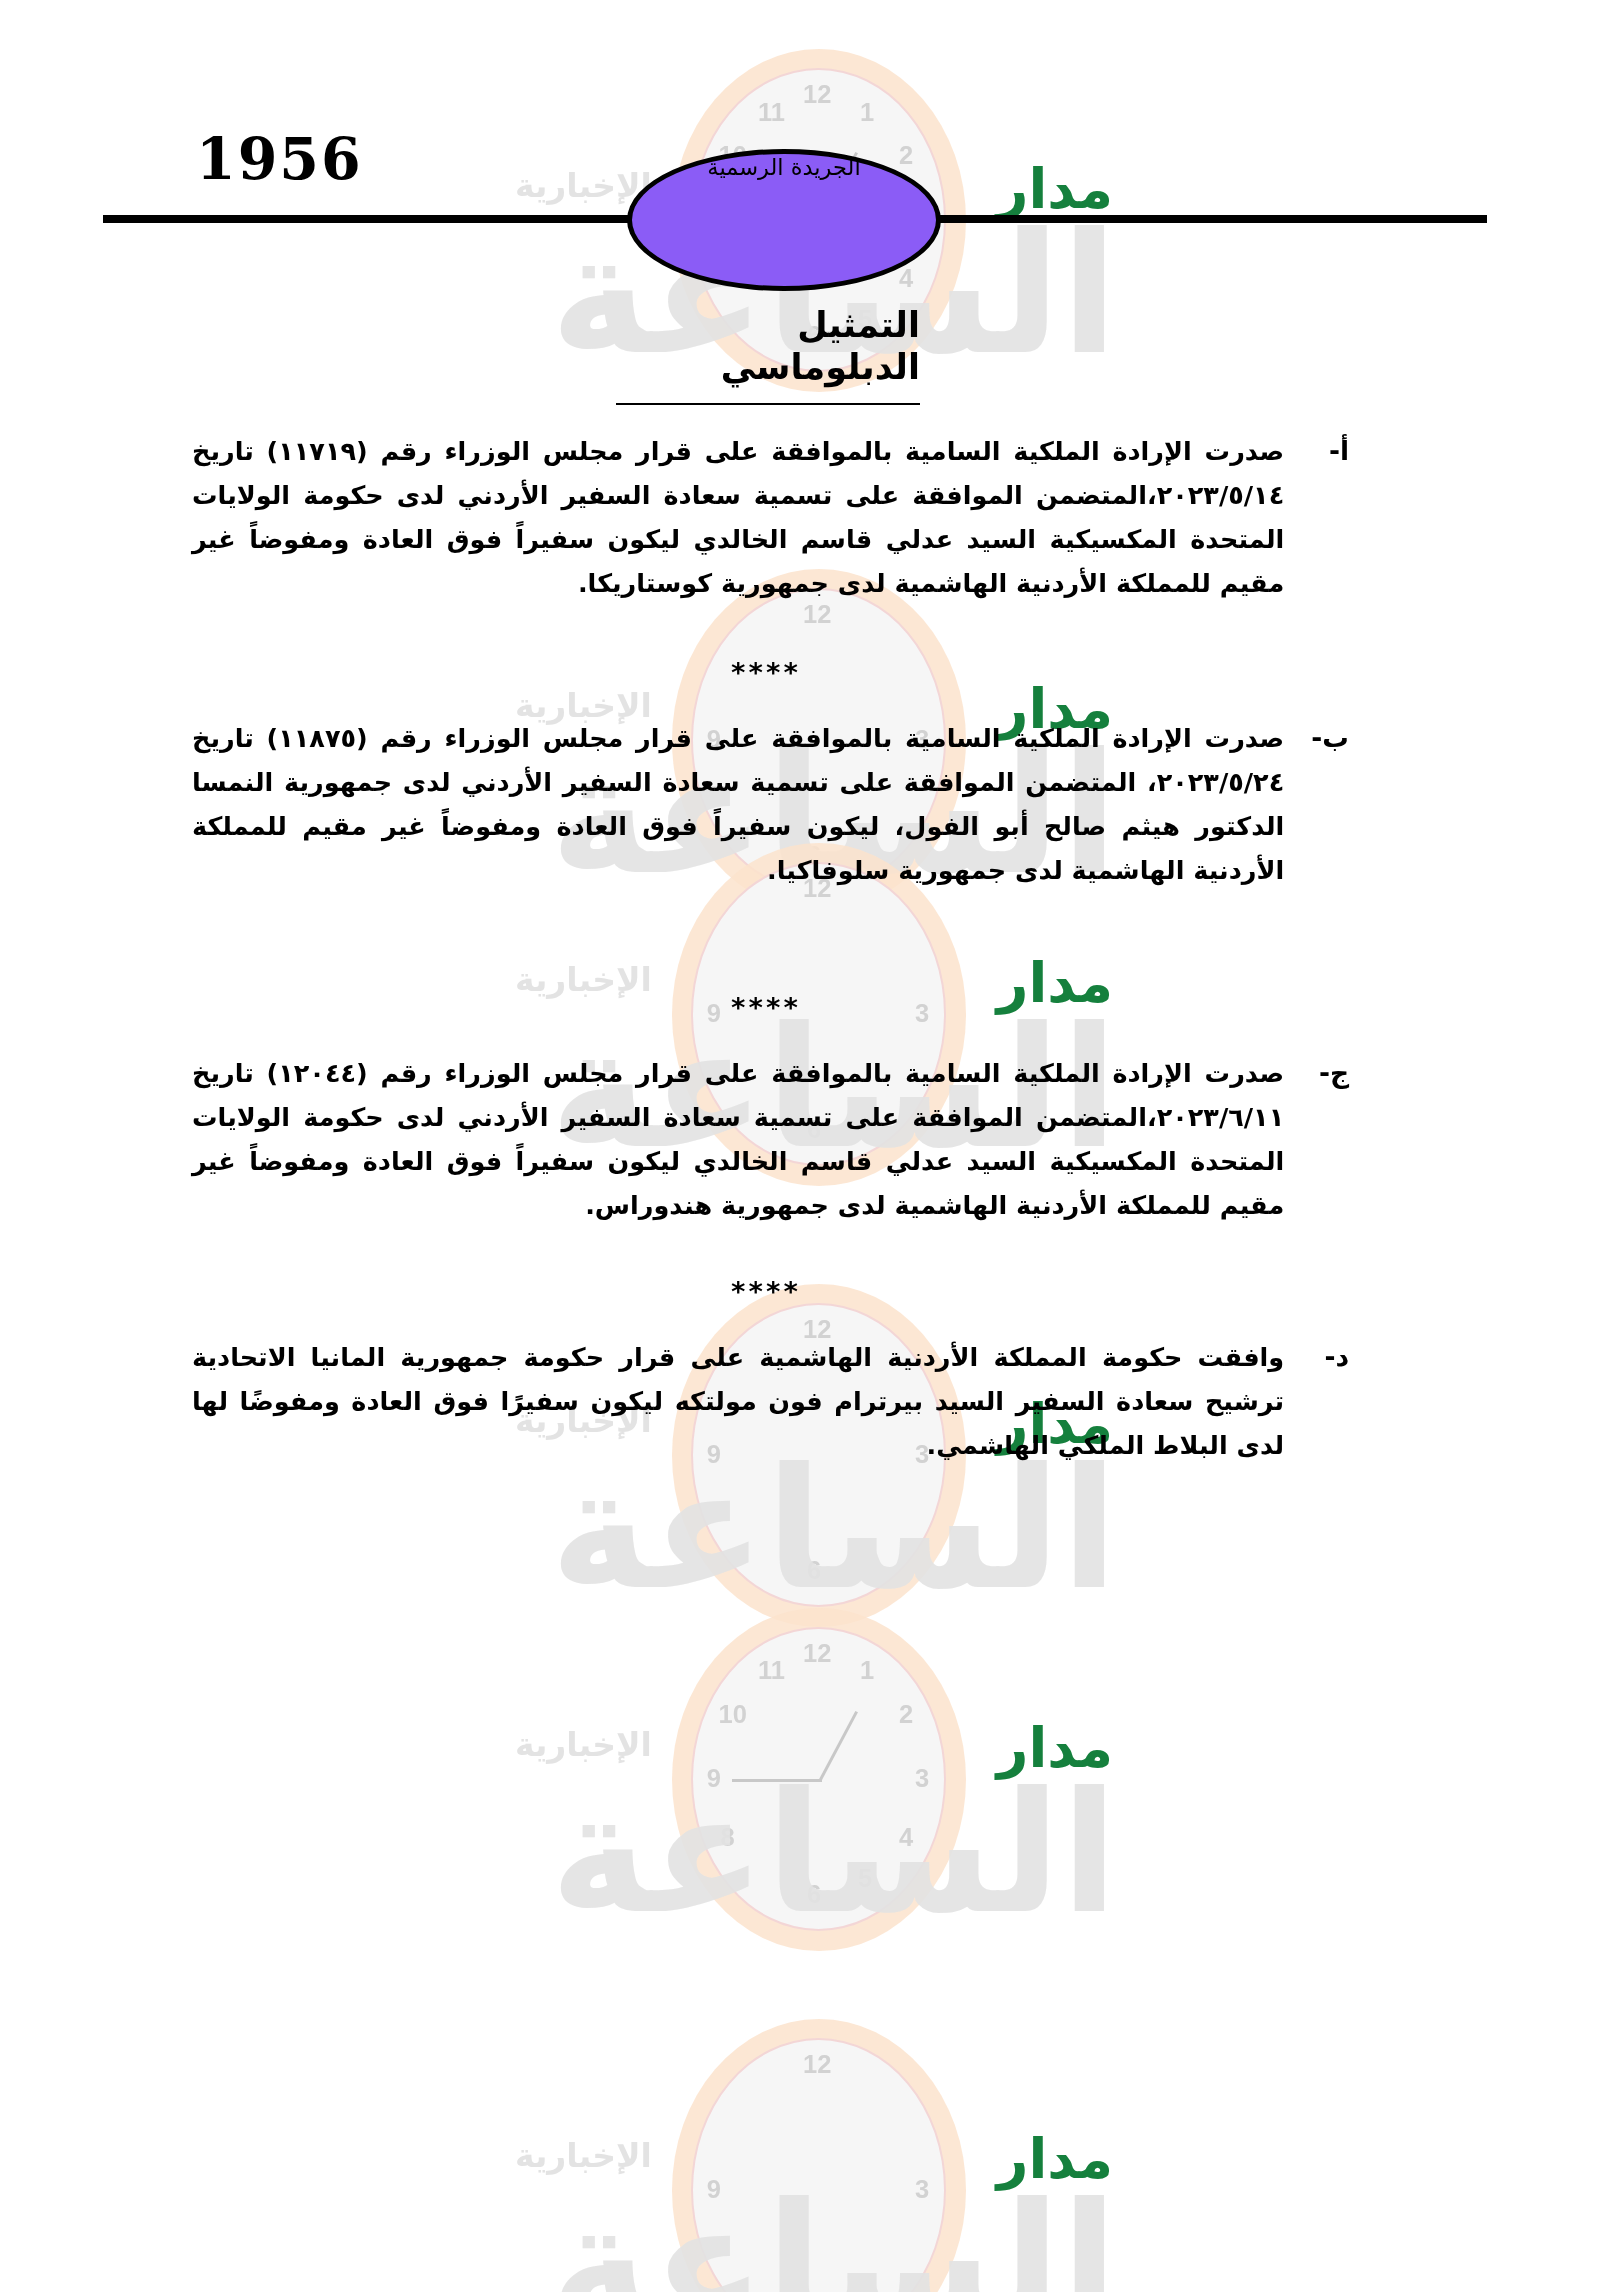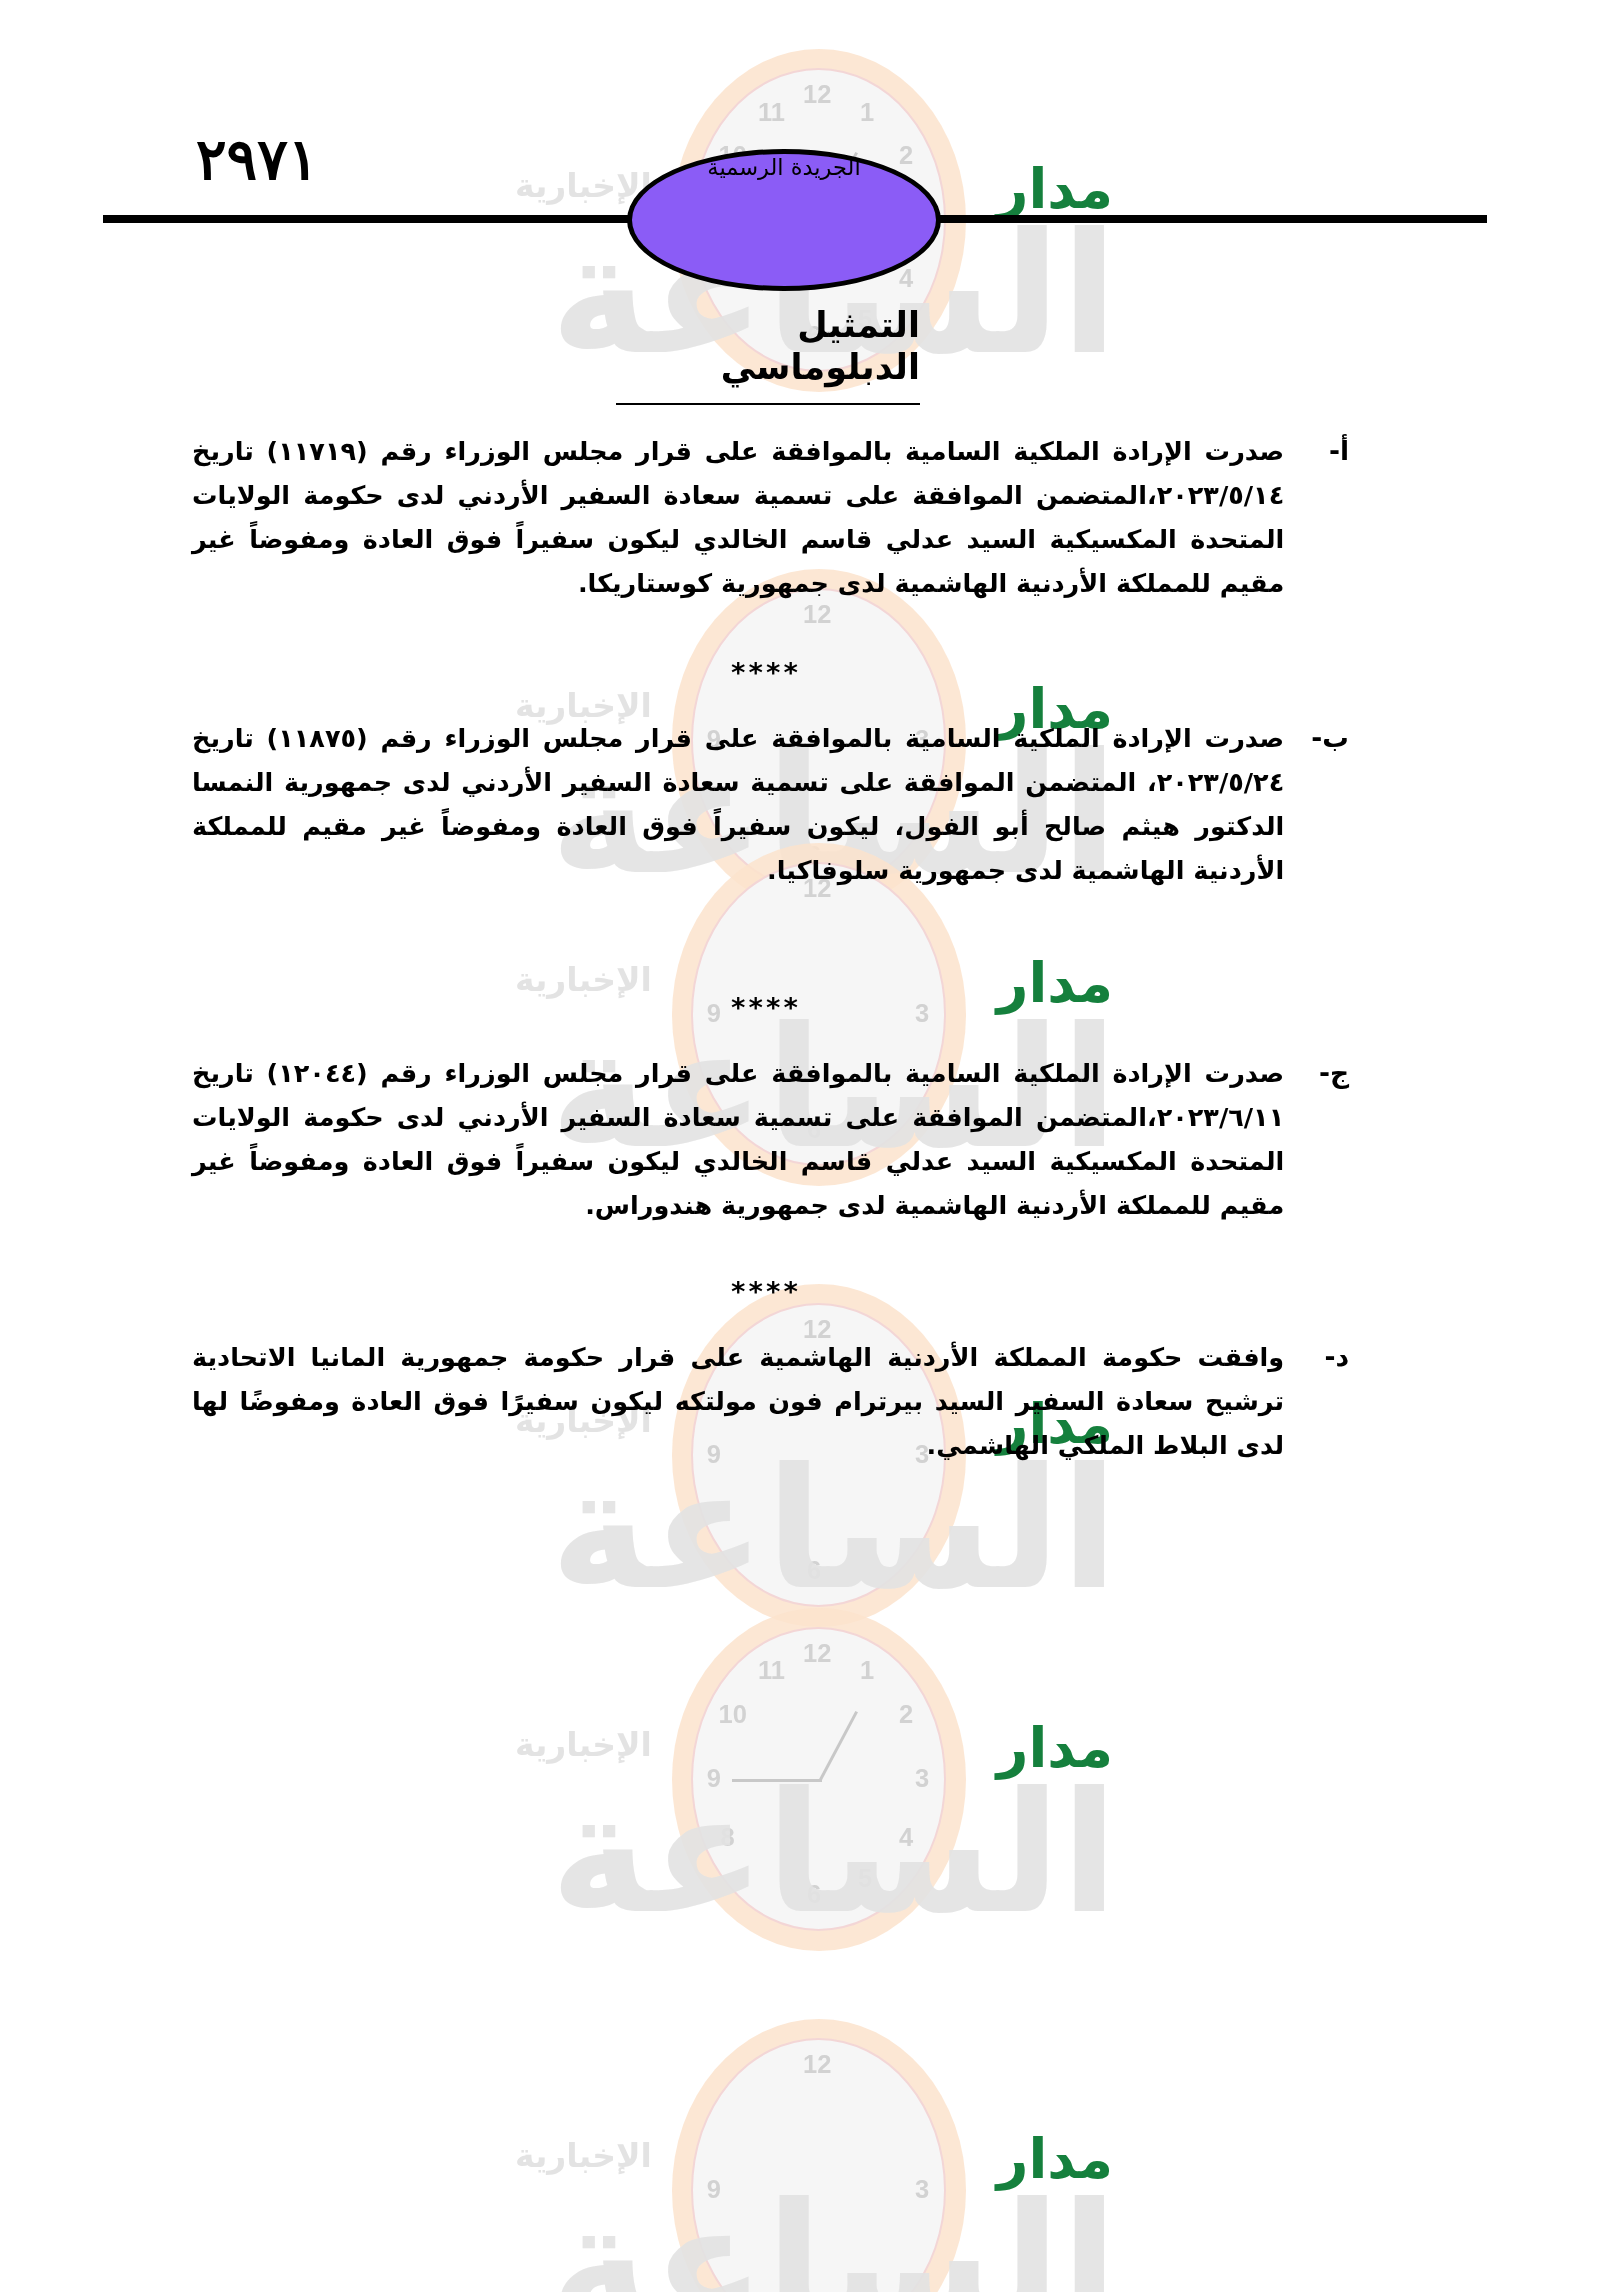--- a/index.html
+++ b/index.html
@@ -262,21 +262,21 @@
     <span class="clock-num" style="left:110px;top:9.8px;">12</span>
     <span class="clock-num" style="left:222px;top:135px;">3</span>
     <span class="clock-num" style="left:114px;top:251px;">6</span>
     <span class="clock-num" style="left:13.7px;top:135px;">9</span>
   </div>
   <span class="brand-top">مدار</span>
   <span class="brand-news">الإخبارية</span>
   <span class="brand-big">الساعة</span>
 </div>
 
-<div class="page-number">٢٩٧١</div>
+<div class="page-number">1956</div>
 <div class="header-rule"></div>
 <div class="header-oval">
   <span>الجريدة الرسمية</span>
 </div>
 
 <div class="doc-title">التمثيل الدبلوماسي</div>
 
 <div class="item" style="top:429px;">
   <span class="marker">أ-</span>
   <p class="text">صدرت الإرادة الملكية السامية بالموافقة على قرار مجلس الوزراء رقم (١١٧١٩) تاريخ ٢٠٢٣/٥/١٤،المتضمن الموافقة على تسمية سعادة السفير الأردني لدى حكومة الولايات المتحدة المكسيكية السيد عدلي قاسم الخالدي ليكون سفيراً فوق العادة ومفوضاً غير مقيم للمملكة الأردنية الهاشمية لدى جمهورية كوستاريكا.</p>

